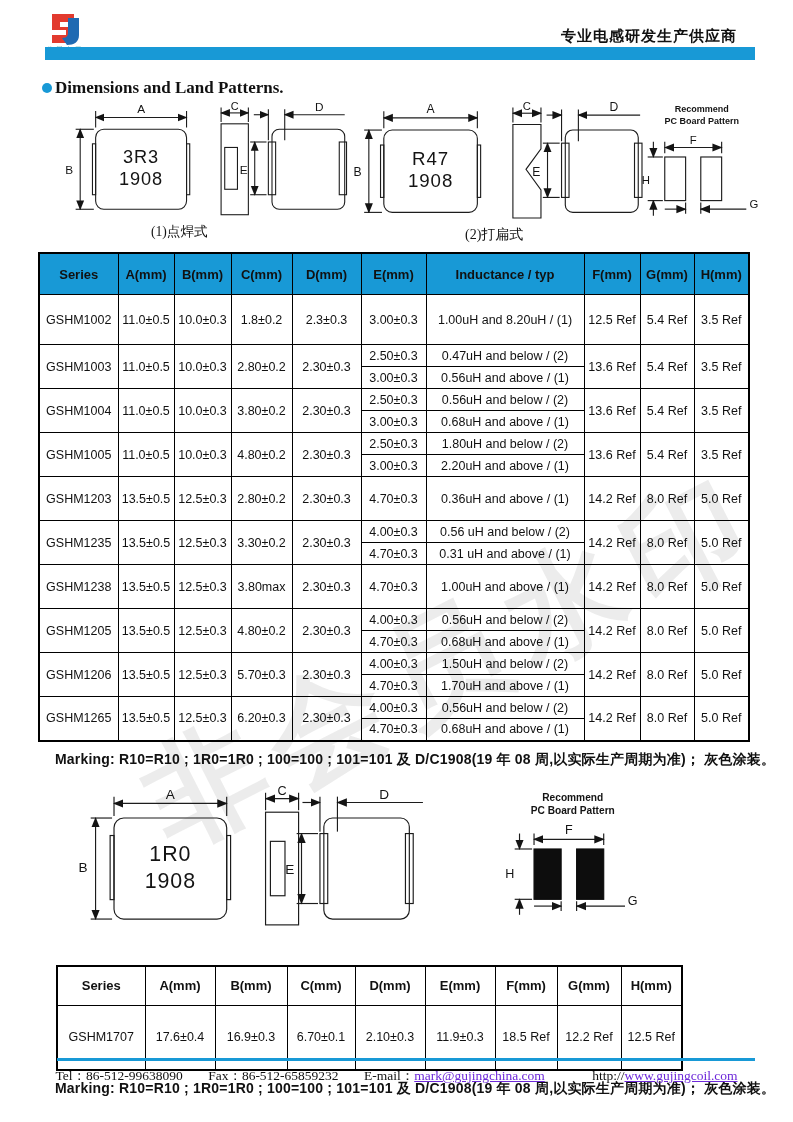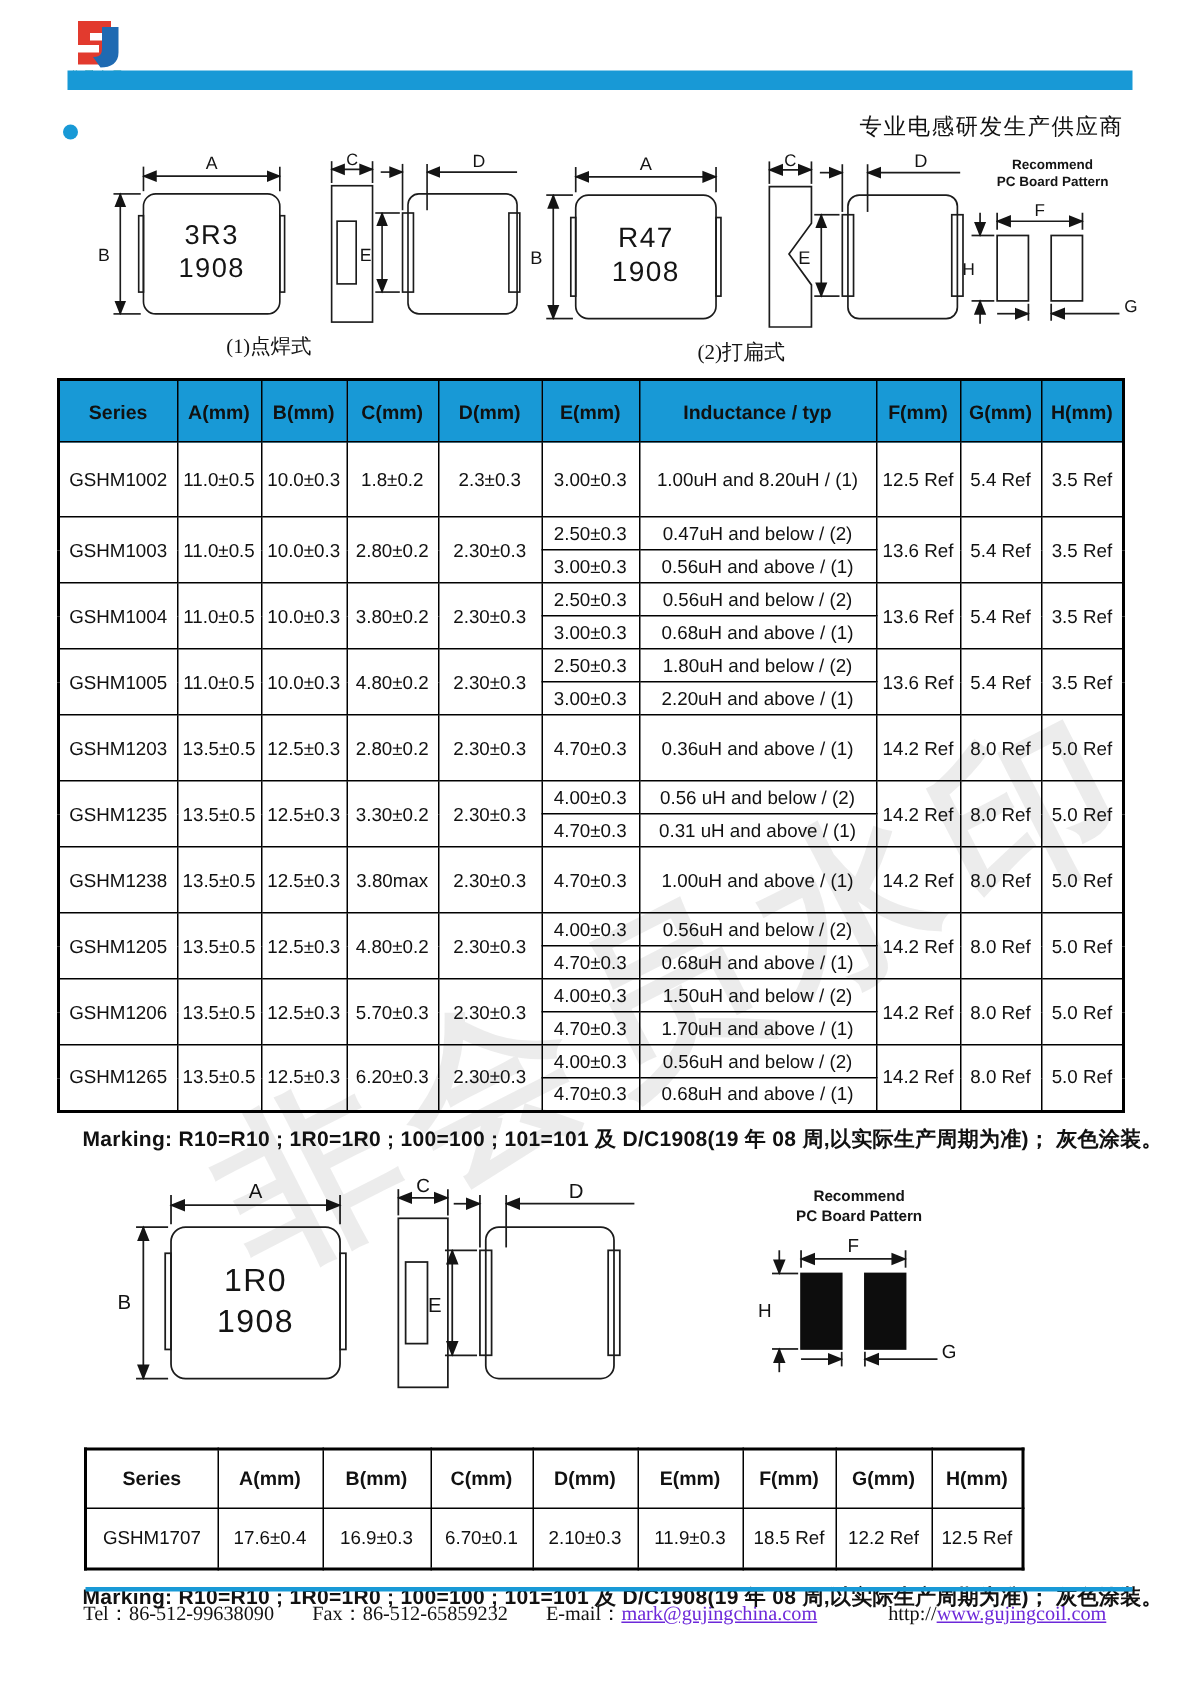--- a/index.html
+++ b/index.html
@@ -9,21 +9,21 @@
   .watermark{
     position:absolute;z-index:0;left:118px;top:742px;
     font-family:"Liberation Serif",serif;font-weight:bold;
     font-size:118px;letter-spacing:16px;white-space:nowrap;
     color:rgba(110,110,110,0.13);transform:rotate(-27deg);transform-origin:0 0;
     pointer-events:none;
   }
   
   .top{position:relative;height:62px;}
   .logo{position:absolute;left:44px;top:12px;}
-  .slogan{position:absolute;right:44px;top:27px;font-size:15px;font-weight:normal;letter-spacing:1px;margin-top:48px;}
+  .slogan{position:absolute;right:56px;top:27px;font-size:15px;font-weight:bold;letter-spacing:1px;}
   .blue-bar{position:absolute;left:45px;right:38px;top:47px;height:13px;background:#1899d6;}
   
   .sec-title{margin:16px 0 4px 42px;font-family:"Liberation Serif",serif;font-weight:bold;font-size:17px;}
   .bullet{display:inline-block;width:10px;height:10px;border-radius:50%;background:#1899d6;margin-right:3px;}
   
   .diag-row{display:flex;align-items:flex-start;margin-left:52px;}
   .diag-row2{display:flex;align-items:flex-start;margin-left:58px;margin-top:16px;}
   svg{overflow:visible;}
   svg line, svg rect, svg path, svg polygon{stroke:#1c1c1c;fill:none;stroke-width:1.2;}
   svg .pad-fill{fill:#0d0d0d;stroke:#0d0d0d;}
@@ -37,21 +37,21 @@
   svg text.pcb-t{font-size:9.5px;font-weight:bold;}
   svg text.pcb-t2{font-size:10.5px;font-weight:bold;}
   
   table{border-collapse:collapse;table-layout:fixed;background:transparent;}
   .t1{margin:8px 0 0 38px;width:710px;border:2px solid #000;}
   .t1 th{background:#1899d6;border:1px solid #000;font-size:13px;height:40px;padding:0 1px;}
   .t1 td{border:1px solid #000;font-size:12.5px;text-align:center;padding:0 1px;line-height:1.15;}
   tr.h44{height:44px;} tr.h50{height:50px;} tr.h22{height:22px;}
   .t2{margin:10px 0 0 56px;width:625px;border:2px solid #000;}
   .t2 th{border:1px solid #000;background:#fff;font-size:13px;height:38px;padding:0 1px;}
-  .t2 td{border:1px solid #000;font-size:12.5px;height:31px;text-align:center;padding:4px 1px;}
+  .t2 td{border:1px solid #000;font-size:12.5px;height:31px;text-align:center;padding:16px 1px;}
   .marking{margin:9px 0 0 55px;font-weight:bold;font-size:14px;letter-spacing:0.2px;}
   
   .footer{position:absolute;left:0;right:0;top:1058px;}
   .f-line{height:3px;background:#1899d6;margin:0 38px 6px 57px;}
   .f-text{text-align:center;font-family:"Liberation Serif",serif;font-size:13.5px;}
   .f-text .gap{display:inline-block;width:22px;}
   .f-link{text-decoration:underline;color:#6d28d9;}
   .logo-caption{font-size:8px;fill:#2a9a90;letter-spacing:1.5px;text-anchor:start;font-family:"Liberation Sans",sans-serif;}
 </style>
 </head>
@@ -65,21 +65,21 @@
     <div class="top">
       <svg class="logo" width="70" height="44" viewBox="0 0 70 44">
         <path d="M8 2 h22 v8 h-14 v5 h14 v16 h-22 v-8 h14 v-5 h-14 z" style="fill:#e23a2e;stroke:none"></path>
         <path d="M24 6 h11 v17 c0 7 -5 10 -12 10 l-5 -7 c6 0 6 -3 6 -7 z" style="fill:#1f6ab2;stroke:none"></path>
         <text class="logo-caption" x="2" y="41">谷景电子</text>
       </svg>
       <div class="slogan">专业电感研发生产供应商</div>
       <div class="blue-bar"></div>
     </div>
 
-    <div class="sec-title"><span class="bullet"></span></div>
+    <div class="sec-title"><span class="bullet"></span><span>Dimensions and Land Patterns.</span></div>
 
     <div class="diag-row">
 
       <svg width="300" viewBox="0 0 330 152">
         <defs>
             <marker id="a1" viewBox="0 0 10 10" markerWidth="9" markerHeight="9" refX="9" refY="5" orient="auto-start-reverse">
               <path d="M0 1 L10 5 L0 9 z" style="fill:#141414;stroke:none"></path>
             </marker>
           </defs>
         <line x1="48" y1="28" x2="48" y2="10"></line>

